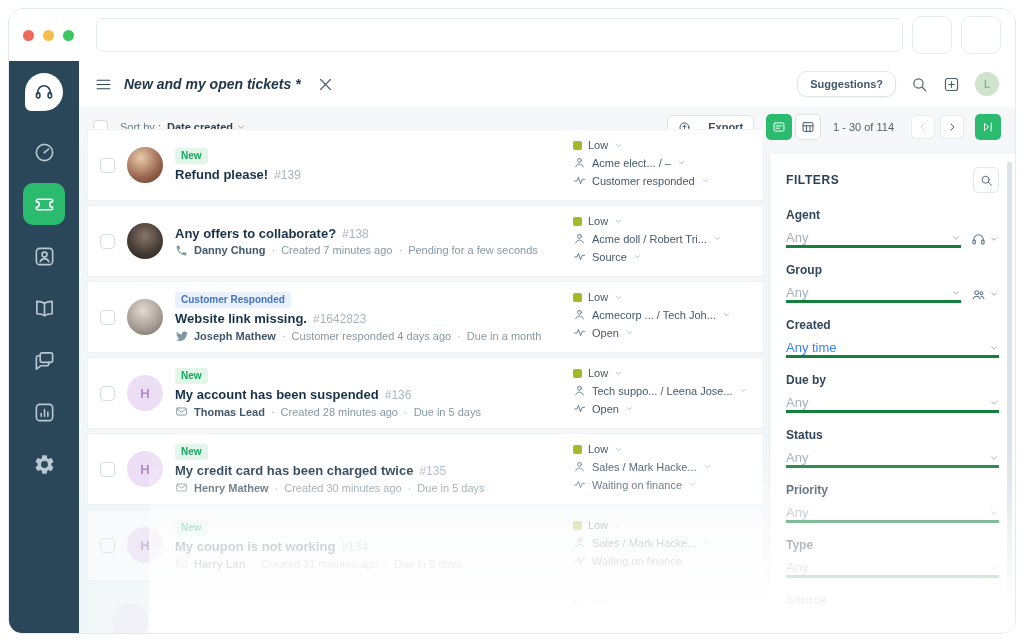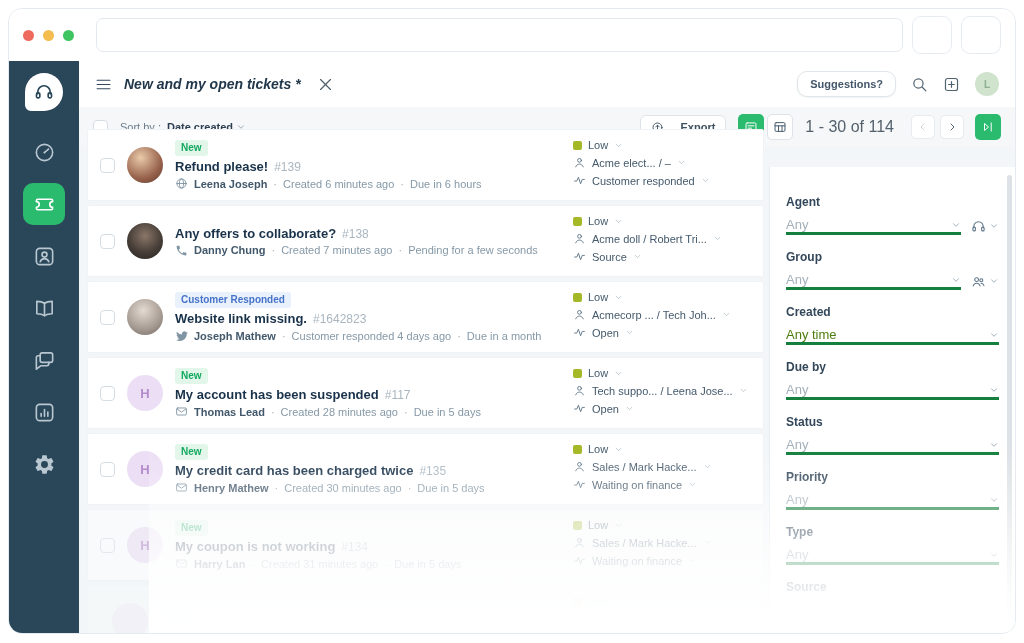--- a/index.html
+++ b/index.html
@@ -40,21 +40,21 @@
   .checkbox { width:15px; height:15px; border:1px solid #d5dde3; border-radius:4px; background:#fff; flex-shrink:0; }
   .sort-label { font-size:11px; color:#6a7e8d; margin-left:12px; }
   .sort-value { font-size:11px; font-weight:bold; color:#2c3e50; margin-left:6px; display:flex; align-items:center; gap:3px; }
   .chev { color:#7d909e; }
   .toolbar-right { margin-left:auto; display:flex; align-items:center; }
   .export-btn { display:flex; align-items:center; gap:17px; background:#fff; border:1px solid #dde3e8; border-radius:6px;
     padding:5px 10px; font-size:11px; font-weight:bold; color:#3a4f60; font-family:inherit; cursor:pointer; }
   .vt-btn { width:26px; height:26px; border-radius:5px; display:flex; align-items:center; justify-content:center; }
   .vt-btn.on { background:#2abb6e; color:#fff; margin-left:12px; }
   .vt-btn.off { background:#fff; border:1px solid #dde3e8; color:#46596a; margin-left:3px; }
-  .page-info { font-size:16px; color:#54616c; margin:0 12px; white-space:nowrap; }
+  .page-info { font-size:11px; color:#54616c; margin:0 12px; white-space:nowrap; }
   .pg-btn { width:24px; height:24px; background:#fff; border:1px solid #e7ebef; border-radius:5px;
     display:flex; align-items:center; justify-content:center; margin-left:5px; }
   .pg-btn.disabled { color:#c3ccd3; } .pg-btn.enabled { color:#3c4d5c; }
   .expand-btn { width:26px; height:26px; background:#2abb6e; color:#fff; border-radius:5px;
     display:flex; align-items:center; justify-content:center; margin-left:11px; }
   
   .content { flex:1; display:flex; min-height:0; background:#f3f6f8; position:relative;align-items:center; }
   .ticket-list { flex:1; padding:8px 5px 0 8px; min-width:0; }
   .t-row { background:#fff; border:1px solid #f0f3f5; border-radius:2px; height:72px; display:flex; align-items:center;
     padding:0 12px; margin-bottom:4px; }
@@ -86,21 +86,21 @@
   
   .filters { width:246px; background:#fff; border-left:1px solid #e7ecef; padding:13px 16px; position:relative; flex-shrink:0; }
   .filters-head { display:flex; align-items:center; }
   .filters-title { font-size:12px; font-weight:bold; letter-spacing:.6px; color:#2b4255; }
   .filters-search { margin-left:auto; width:26px; height:26px; border:1px solid #dfe5ea; border-radius:6px; background:#fff;
     display:flex; align-items:center; justify-content:center; color:#51626f; }
   .f-field { margin-top:15px; }
   .f-label { font-size:12px; font-weight:bold; color:#33475a; margin-bottom:8px; }
   .f-row { display:flex; align-items:center; }
   .f-select { flex:1; display:flex; align-items:center; border-bottom:3px solid #15803d; }
-  .f-value { flex:1; font-size:13px; color:#4d7c0f; }
+  .f-value { flex:1; font-size:13px; color:#3b82f6; }
   .f-value.muted { color:#a3b0ba; }
   .f-side { display:flex; align-items:center; gap:3px; margin-left:10px; color:#5d7486; }
   .f-scrollbar { position:absolute; right:3px; top:8px; width:5px; height:440px; background:#dde2e6; border-radius:3px; }
   
   .bottom-fade { position:absolute; left:70px; right:0; bottom:0; height:185px; pointer-events:none;
     background:linear-gradient(to bottom, rgba(255,255,255,0) 0%, rgba(255,255,255,.55) 45%, rgba(255,255,255,.92) 78%, #ffffff 100%); }
 </style>
 </head>
 <body>
 
@@ -295,34 +295,20 @@
             <div class="t-row">
               <span class="checkbox"></span>
               <div class="t-left">
                 <span class="avatar av-photo1"></span>
                 <div class="t-text">
                   <span class="badge new">New</span>
                   <span class="t-title-line">
                     <span class="t-title">Refund please!</span>
                     <span class="t-id">#139</span>
                   </span>
-                  <span class="t-meta">
-                    <span class="icon src">
-                      <svg viewBox="0 0 24 24" fill="none" stroke="currentColor" stroke-width="1.7" stroke-linecap="round" stroke-linejoin="round" style="width: 13px; height: 13px;">
-                        <circle cx="12" cy="12" r="8.5"></circle>
-                        <ellipse cx="12" cy="12" rx="3.8" ry="8.5"></ellipse>
-                        <line x1="3.5" y1="12" x2="20.5" y2="12"></line>
-                      </svg>
-                    </span>
-                    <span class="t-contact">Leena Joseph</span>
-                    <span class="dot"></span>
-                    <span>Created 6 minutes ago</span>
-                    <span class="dot"></span>
-                    <span>Due in 6 hours</span>
-                  </span>
                 </div>
               </div>
               <div class="t-right">
                 <span class="t-prop">
                   <span class="prio-dot"></span>
                   <span>Low</span>
                   <span class="icon chev">
                     <svg viewBox="0 0 24 24" fill="none" stroke="currentColor" stroke-width="1.7" stroke-linecap="round" stroke-linejoin="round" style="width: 9px; height: 9px;">
                       <path d="M6 9l6 6 6-6"></path>
                     </svg>
@@ -485,21 +471,21 @@
             <div class="t-row">
               <span class="checkbox"></span>
               <div class="t-left">
                 <span class="avatar av-initial">
                   <span>H</span>
                 </span>
                 <div class="t-text">
                   <span class="badge new">New</span>
                   <span class="t-title-line">
                     <span class="t-title">My account has been suspended</span>
-                    <span class="t-id">#117</span>
+                    <span class="t-id">#136</span>
                   </span>
                   <span class="t-meta">
                     <span class="icon src">
                       <svg viewBox="0 0 24 24" fill="none" stroke="currentColor" stroke-width="1.7" stroke-linecap="round" stroke-linejoin="round" style="width: 13px; height: 13px;">
                         <rect x="3" y="5.5" width="18" height="13" rx="2"></rect>
                         <path d="M4 7.5l8 5.8 8-5.8"></path>
                       </svg>
                     </span>
                     <span class="t-contact">Thomas Lead</span>
                     <span class="dot"></span>
@@ -701,20 +687,31 @@
                     <svg viewBox="0 0 24 24" fill="none" stroke="currentColor" stroke-width="1.7" stroke-linecap="round" stroke-linejoin="round" style="width: 9px; height: 9px;">
                       <path d="M6 9l6 6 6-6"></path>
                     </svg>
                   </span>
                 </span>
               </div>
             </div>
           </div>
 
         <aside class="filters">
+          <div class="filters-head">
+            <span class="filters-title">FILTERS</span>
+            <span class="filters-search">
+                <span class="icon">
+                  <svg viewBox="0 0 24 24" fill="none" stroke="currentColor" stroke-width="1.7" stroke-linecap="round" stroke-linejoin="round" style="width: 13px; height: 13px;">
+                    <circle cx="10.5" cy="10.5" r="6.5"></circle>
+                    <line x1="15.6" y1="15.6" x2="21" y2="21"></line>
+                  </svg>
+                </span>
+              </span>
+          </div>
           <div id="filter-list">
               <div class="f-field">
                 <div class="f-label">Agent</div>
                 <div class="f-row">
                   <div class="f-select">
                     <span class="f-value muted">Any</span>
                     <span class="icon chev">
                       <svg viewBox="0 0 24 24" fill="none" stroke="currentColor" stroke-width="1.7" stroke-linecap="round" stroke-linejoin="round" style="width: 10px; height: 10px;">
                         <path d="M6 9l6 6 6-6"></path>
                       </svg>

